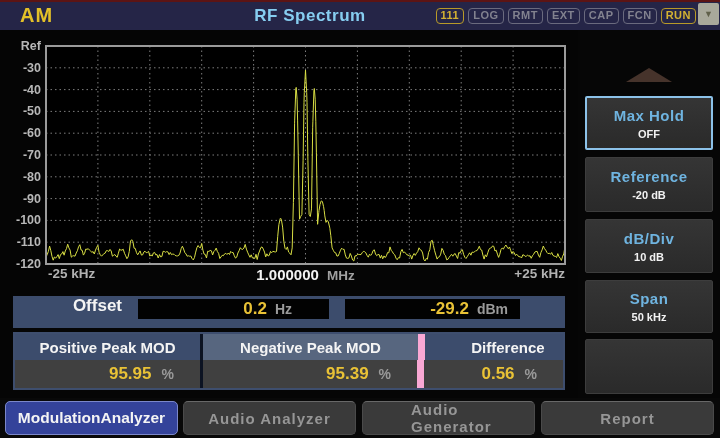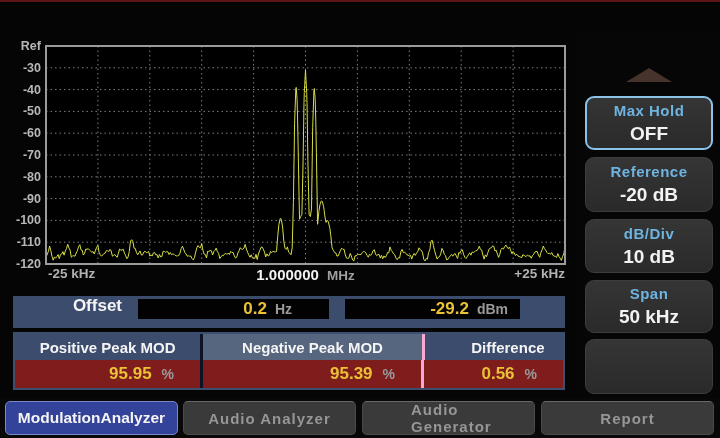--- a/index.html
+++ b/index.html
@@ -31,52 +31,68 @@
   .rorow{position:absolute;left:13px;top:296px;width:552px;height:32px;background:#3c4c6c;display:flex;align-items:flex-start;}
   .ro-label{display:flex;align-items:center;justify-content:flex-end;padding-right:8px;color:#f4f4f4;font-weight:bold;font-size:17px;}
   .ro-label.l1{width:109px;}
   .ro-label.l2{width:99px;}
   .ro-box{background:#020202;margin:3px 8px;display:flex;align-items:center;justify-content:flex-end;}
   .ro-box.b1{width:163px;padding-right:28px;}
   .ro-box.b2{width:163px;padding-right:12px;}
   .ro-box .val{color:#e9c236;font-weight:bold;font-size:17px;}
   .ro-box .unit{color:#9a9a9a;font-size:14px;font-weight:bold;margin-left:8px;min-width:26px;text-align:left;}
   
-  .modtbl{position:absolute;left:13px;top:332px;width:548px;border:2px solid #3e4e6e;background:#7f1d1d;}
+  .modtbl{position:absolute;left:13px;top:332px;width:548px;border:2px solid #3e4e6e;background:#404040;}
   .modtbl .trow{display:flex;}
   .modtbl .hcell{height:26px;background:#3c4c6c;color:#f4f4f4;font-weight:bold;font-size:15px;display:flex;align-items:center;justify-content:center;}
   .modtbl .hcell.mid{background:#57667f;}
   .modtbl .vcell{height:28px;display:flex;align-items:center;justify-content:flex-end;padding-right:26px;}
   .modtbl .c1{width:203px;border-right:3px solid #0c1322;box-sizing:border-box;}
-  .modtbl .c2{width:239px;border-right:3px solid #f9a8d4;box-sizing:border-box;}
+  .modtbl .c2{width:239px;border-right:7px solid #f9a8d4;box-sizing:border-box;}
   .modtbl .c3{width:147px;box-sizing:border-box;padding-left:28px;}
   .modtbl .val{color:#e9c236;font-weight:bold;font-size:17px;}
   .modtbl .unit{color:#9a9a9a;font-size:14px;font-weight:bold;margin-left:10px;}
   
   .sidebar{position:absolute;left:578px;top:30px;width:142px;height:368px;background:#060606;}
-  .softkey{position:absolute;left:7px;width:128px;background:linear-gradient(#353535,#2a2a2a);border:1px solid #3d3d3d;border-radius:9px;display:flex;flex-direction:column;align-items:center;justify-content:center;gap:4px;box-sizing:border-box;}
+  .softkey{position:absolute;left:7px;width:128px;background:linear-gradient(#353535,#2a2a2a);border:1px solid #3d3d3d;border-radius:2px;display:flex;flex-direction:column;align-items:center;justify-content:center;gap:4px;box-sizing:border-box;}
   .softkey .sk-label{color:#6fb4e0;font-weight:bold;font-size:15px;letter-spacing:.5px;}
-  .softkey .sk-value{color:#f2f2f2;font-weight:bold;font-size:19px;}
+  .softkey .sk-value{color:#f2f2f2;font-weight:bold;font-size:11px;}
   .softkey.hl{border:2px solid #8cc2e9;}
   .arrow{position:absolute;left:0;width:142px;display:flex;justify-content:center;}
   .tri-up{width:0;height:0;border-left:23px solid transparent;border-right:23px solid transparent;border-bottom:14px solid #46332b;}
   .tri-down{width:0;height:0;border-left:23px solid transparent;border-right:23px solid transparent;border-top:14px solid #46332b;}
   
   .tabbar{position:absolute;left:0;top:398px;width:720px;height:40px;background:#080808;}
   .tab{position:absolute;top:3px;height:34px;border-radius:5px;display:flex;align-items:center;justify-content:center;box-sizing:border-box;}
   .tab.active{background:#34439a;border:1px solid #7b87c9;color:#f4f4f4;font-weight:bold;font-size:15.5px;}
   .tab.idle{background:#3a3a3a;border:1px solid #4a4a4a;border-top-color:#686868;color:#969696;font-weight:bold;font-size:15px;letter-spacing:1px;}
 </style>
 </head>
 <body>
 
 <div class="screen">
 
   <div class="top-line"></div>
 
+  <div class="hdr">
+    <span class="mode">AM</span>
+    <span class="title">RF Spectrum</span>
+    <div class="badges">
+      <span class="badge on">111</span>
+      <span class="badge">LOG</span>
+      <span class="badge">RMT</span>
+      <span class="badge">EXT</span>
+      <span class="badge">CAP</span>
+      <span class="badge">FCN</span>
+      <span class="badge on">RUN</span>
+    </div>
+    <div class="corner-btn">
+      <span>▼</span>
+    </div>
+  </div>
 
   <svg id="spectrum-svg" width="578" height="255">
       <rect x="46" y="16" width="519" height="218" fill="#000"></rect>
       <line x1="97.9" y1="16" x2="97.9" y2="234" stroke="#7d7d7d" stroke-width="1" stroke-dasharray="1.5 3"></line>
       <line x1="149.8" y1="16" x2="149.8" y2="234" stroke="#7d7d7d" stroke-width="1" stroke-dasharray="1.5 3"></line>
       <line x1="201.7" y1="16" x2="201.7" y2="234" stroke="#7d7d7d" stroke-width="1" stroke-dasharray="1.5 3"></line>
       <line x1="253.6" y1="16" x2="253.6" y2="234" stroke="#7d7d7d" stroke-width="1" stroke-dasharray="1.5 3"></line>
       <line x1="305.5" y1="16" x2="305.5" y2="234" stroke="#7d7d7d" stroke-width="1" stroke-dasharray="1.5 3"></line>
       <line x1="357.4" y1="16" x2="357.4" y2="234" stroke="#7d7d7d" stroke-width="1" stroke-dasharray="1.5 3"></line>
       <line x1="409.3" y1="16" x2="409.3" y2="234" stroke="#7d7d7d" stroke-width="1" stroke-dasharray="1.5 3"></line>

